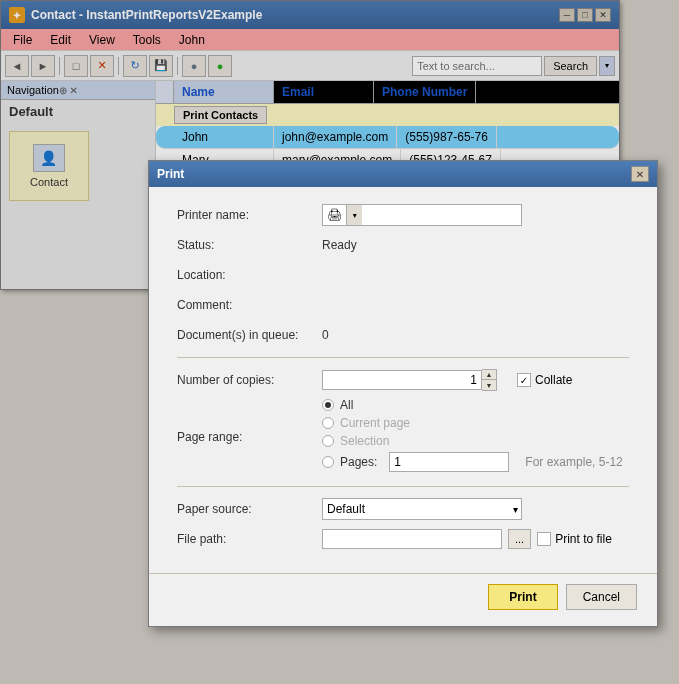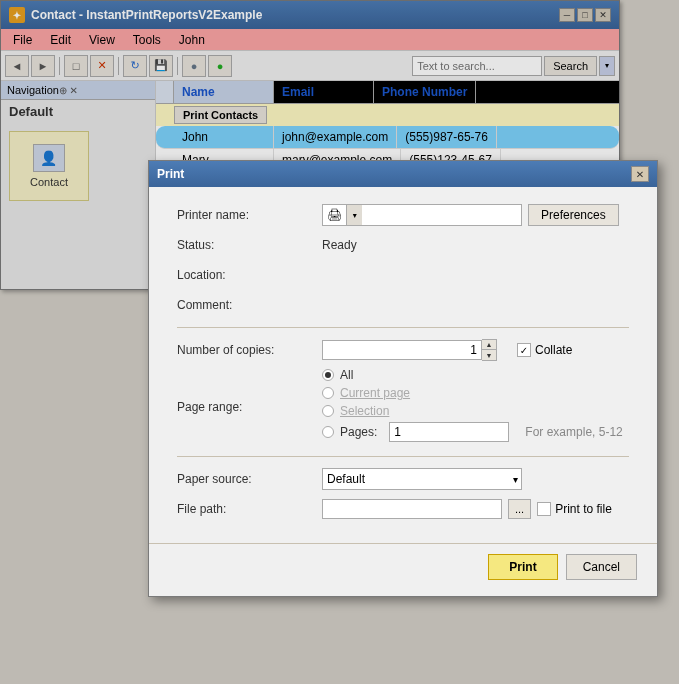--- a/index.html
+++ b/index.html
@@ -518,21 +518,20 @@
       background: #333;
     }
 
     .radio-label {
       font-size: 12px;
       color: #333;
     }
 
     .radio-label.disabled {
       color: #aaa;
-      text-decoration: underline;
     }
 
     .pages-input {
       width: 120px;
       height: 20px;
       border: 1px solid #aaa;
       background: white;
       font-size: 12px;
       padding: 0 4px;
     }
@@ -722,39 +721,42 @@
   </div>
   <div class="dialog-body">
 
     <div class="form-row">
       <span class="form-label">Printer name:</span>
       <div class="printer-select-wrapper">
         <div class="printer-select">
           <span class="printer-icon">🖨</span>
           <div class="select-arrow">▾</div>
         </div>
-        <button class="pref-btn">Preferences</button>
       </div>
     </div>
 
     <div class="form-row">
       <span class="form-label">Status:</span>
       <span class="form-value">Ready</span>
     </div>
 
     <div class="form-row">
       <span class="form-label">Location:</span>
       <span class="form-value"></span>
     </div>
 
     <div class="form-row">
       <span class="form-label">Comment:</span>
       <span class="form-value"></span>
     </div>
 
+    <div class="form-row">
+      <span class="form-label">Document(s) in queue:</span>
+      <span class="form-value">0</span>
+    </div>
 
     <div class="divider"></div>
 
     <div class="form-row">
       <span class="form-label">Number of copies:</span>
       <div style="display:flex; align-items:center; gap:20px;">
         <div class="number-input-wrapper">
           <input class="number-input" type="text" value="1" style="">
           <div class="spin-btns">
             <div class="spin-btn">▲</div>

